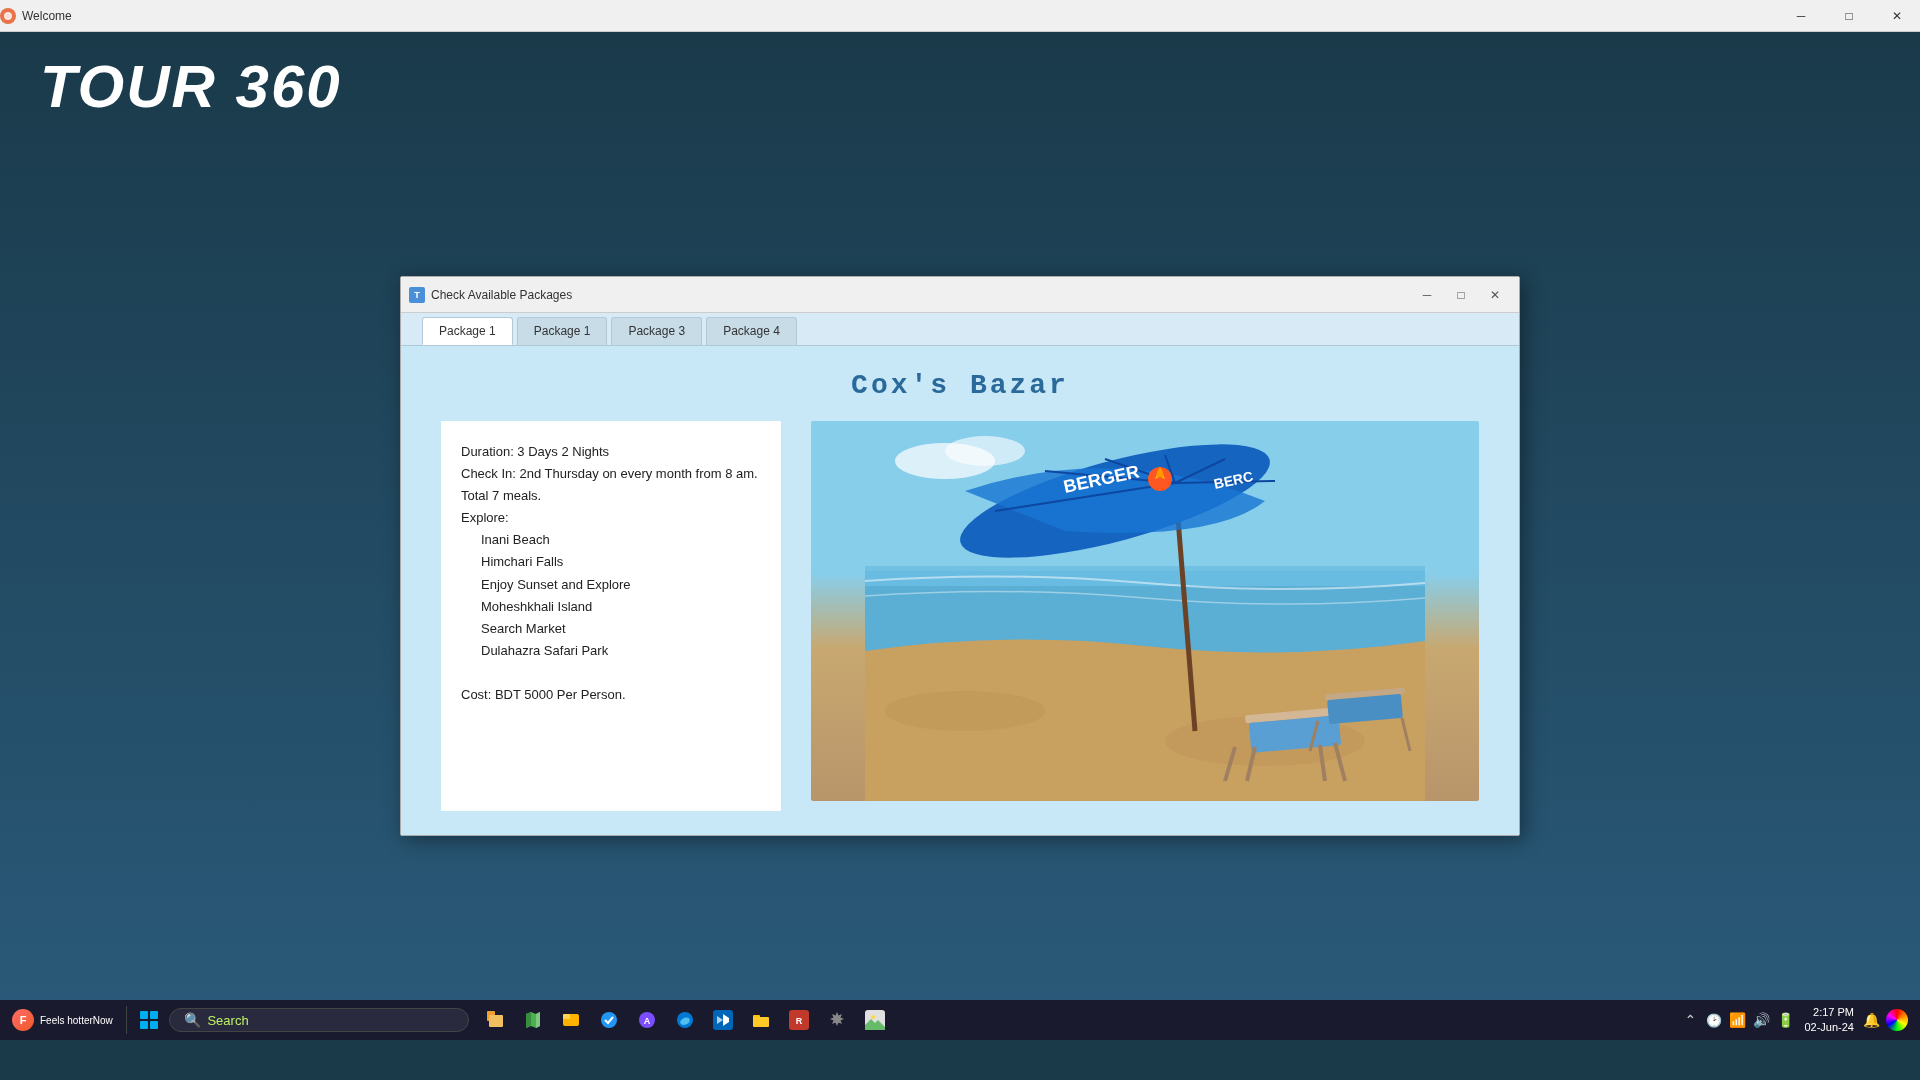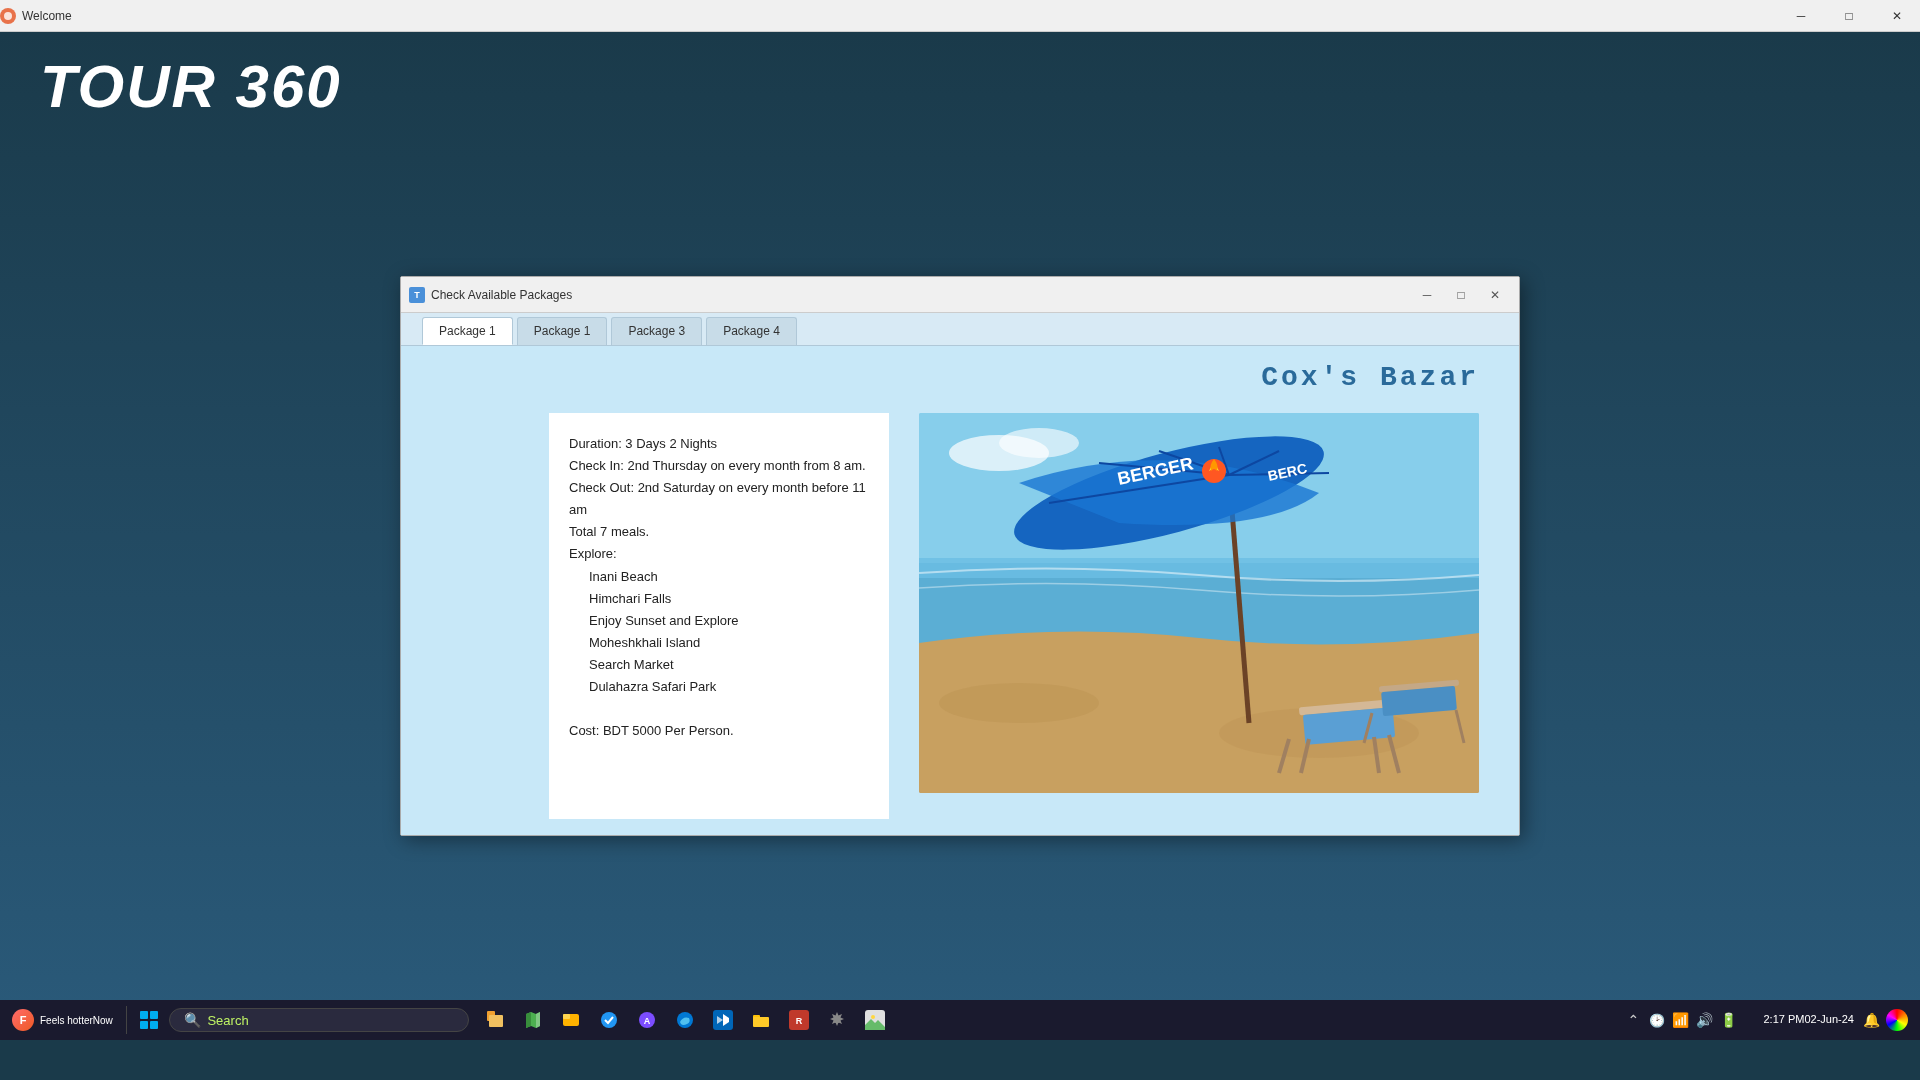--- a/index.html
+++ b/index.html
@@ -147,25 +147,24 @@
       background: white;
       border-bottom: 1px solid white;
       z-index: 1;
       margin-left: 21px;
     }
 
     
     .modal-content {
       flex: 1;
       background: #c8e8f8;
-      padding: 16px 40px;
+      padding: 24px 40px;
       display: flex;
       flex-direction: column;
       overflow: hidden;
-      align-items: flex-end;
     }
     .destination-title {
       text-align: center;
       font-size: 28px;
       font-family: 'Courier New', monospace;
       color: #2a6a9a;
       font-weight: bold;
       margin-bottom: 20px;
       letter-spacing: 3px;
     }
@@ -284,28 +283,27 @@
       gap: 4px;
     }
     .sys-icon {
       width: 20px; height: 20px;
       display: flex; align-items: center; justify-content: center;
       font-size: 14px; color: #ccc;
       cursor: pointer;
     }
     .time-date {
       display: flex;
-      flex-direction: row;
+      flex-direction: column;
       align-items: flex-end;
       font-size: 11px;
       color: white;
       line-height: 1.4;
       padding: 0 4px;
       cursor: pointer;
-      margin-left: 16px;
     }
     .color-circle {
       width: 22px; height: 22px;
       border-radius: 50%;
       background: conic-gradient(#ff0000 0deg, #ff8800 60deg, #ffff00 120deg, #00ff00 180deg, #0000ff 240deg, #ff00ff 300deg, #ff0000 360deg);
     }
 
     
     .win-logo {
       display: grid;
@@ -365,21 +363,20 @@
         <div class="tab">Package 4</div>
       </div>
 
       <div class="modal-content">
         <div class="destination-title">Cox's Bazar</div>
         <div class="content-row">
 
           <div class="info-box">
             <div>Duration: 3 Days 2 Nights</div>
             <div>Check In: 2nd Thursday on every month from 8 am.</div>
-            <div>Check Out: 2nd Saturday on every month before 11 am</div>
             <div>Total 7 meals.</div>
             <div>Explore:</div>
             <div class="explore-item">Inani Beach</div>
             <div class="explore-item">Himchari Falls</div>
             <div class="explore-item">Enjoy Sunset and Explore</div>
             <div class="explore-item">Moheshkhali Island</div>
             <div class="explore-item">Search Market</div>
             <div class="explore-item">Dulahazra Safari Park</div>
             <br>
             <div>Cost: BDT 5000 Per Person.</div>

